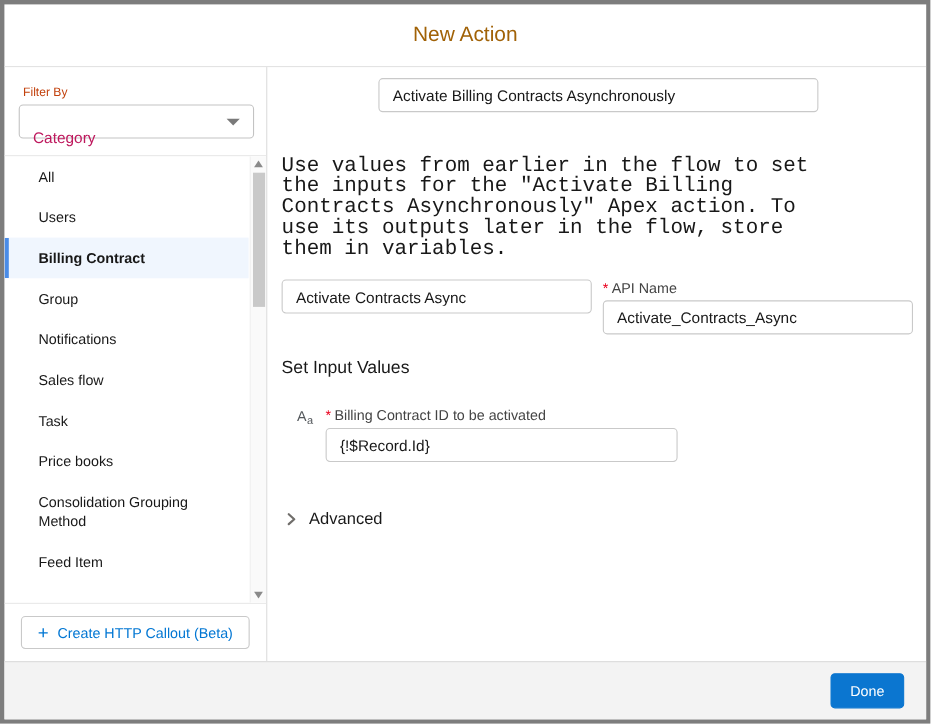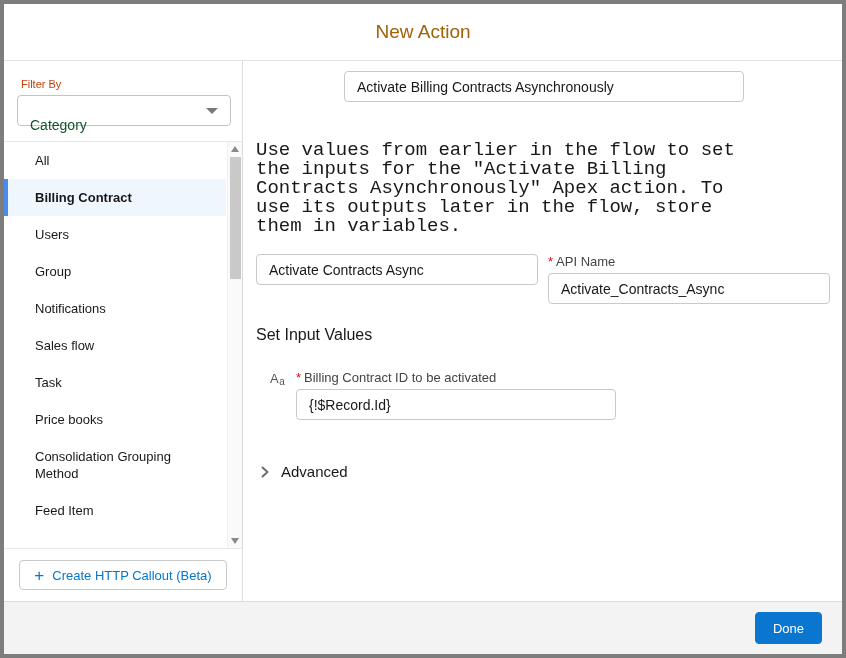--- a/index.html
+++ b/index.html
@@ -30,21 +30,21 @@
   }
   .filter-block { padding: 17px 10px 15px 13px; }
   .filter-label { font-size: 11px; color: #c2410c; margin-bottom: 5px; margin-left: 4px; }
   .select {
     height: 31px; width: 214px;
     border: 1px solid #c3c3c3; border-radius: 4px;
     background: #fff;
     display: flex; align-items: center; justify-content: space-between;
     padding: 0 12px; cursor: pointer;
   }
-  .select-value { font-size: 14px; color: #14532d; margin-top: 29px; }
+  .select-value { font-size: 14px; color: #be185d; margin-top: 29px; }
   .chevron-down-icon {
     width: 0; height: 0;
     border-left: 6px solid transparent; border-right: 6px solid transparent;
     border-top: 6px solid #7a7a7a;
   }
   .list-wrap {
     flex: 1 1 auto; position: relative; min-height: 0;
     border-top: 1px solid #e8e8e8; border-bottom: 1px solid #e8e8e8;
     overflow: hidden;
   }
@@ -162,22 +162,22 @@
         <div class="filter-label">Filter By</div>
         <div class="select">
           <span class="select-value">Category</span>
           <span class="chevron-down-icon"></span>
         </div>
       </div>
 
       <div class="list-wrap">
         <ul class="cat-list">
             <li class="cat-item">All</li>
+            <li class="cat-item">Users</li>
             <li class="cat-item selected">Billing Contract</li>
-            <li class="cat-item">Users</li>
             <li class="cat-item">Group</li>
             <li class="cat-item">Notifications</li>
             <li class="cat-item">Sales flow</li>
             <li class="cat-item">Task</li>
             <li class="cat-item">Price books</li>
             <li class="cat-item">Consolidation Grouping Method</li>
             <li class="cat-item">Feed Item</li>
           </ul>
         <div class="scrollbar">
           <span class="scroll-up-arrow"></span>

